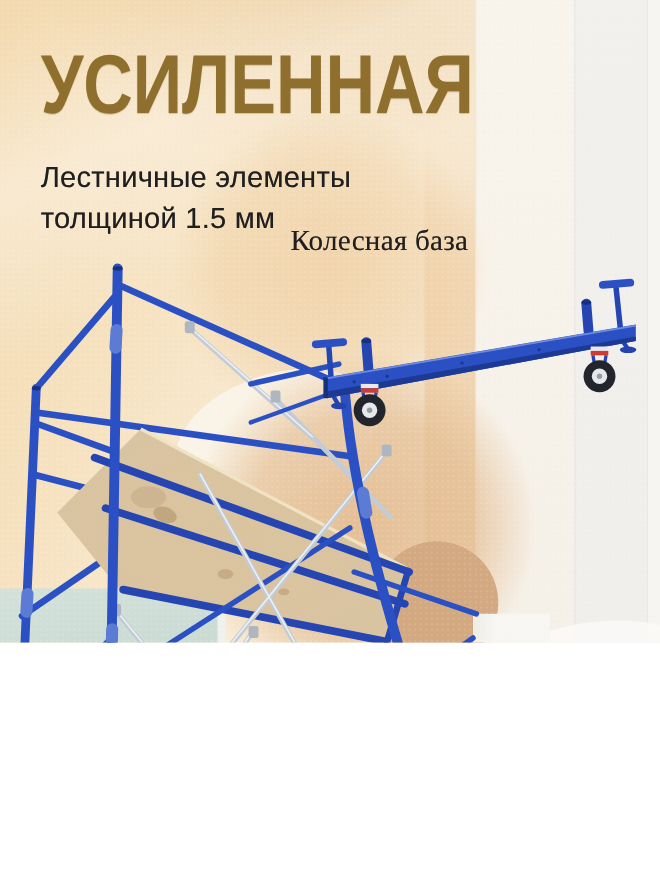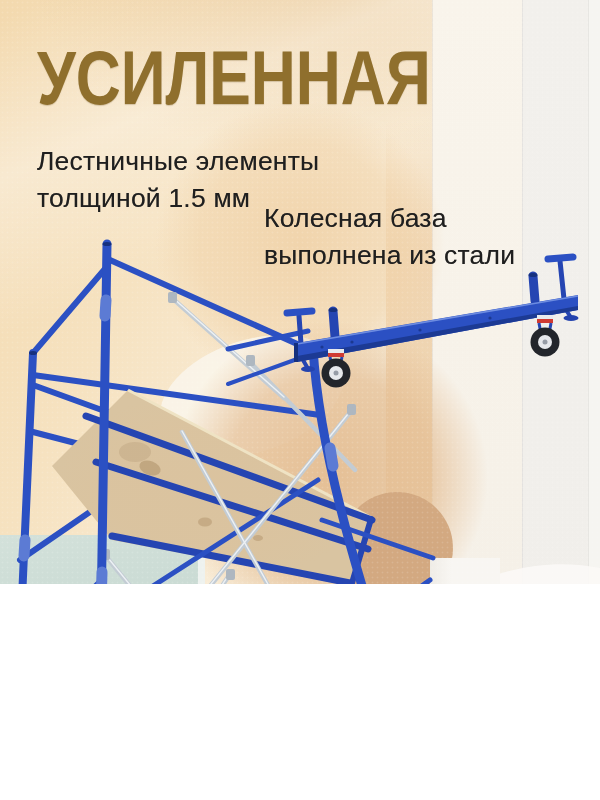--- a/index.html
+++ b/index.html
@@ -48,21 +48,21 @@
 
   
   .headline{position:absolute;left:37px;top:38px;margin:0;
     font-size:76px;line-height:1.05;font-weight:700;letter-spacing:0;
     color:var(--gold,#8f6f2d);transform:scaleX(.82);transform-origin:left top;
     text-shadow:0 1px 1px rgba(110,82,30,.25);white-space:nowrap;}
   .feature{position:absolute;font-size:26.5px;line-height:37px;font-weight:400;
     color:var(--ink,#1f1f1f);letter-spacing:.2px;
     text-shadow:0 0 .5px rgba(31,31,31,.55);white-space:nowrap;}
   .f1{left:37px;top:115px;margin-top:28px;}
-  .f2{left:264px;top:200px;}
+  .f2{left:264px;top:200px;font-family:Liberation Serif, serif;}
   .feature .ln{display:block;}
 
   
   .bl{stroke:var(--blue,#2b50c3);}
   .blm{stroke:var(--blueMid,#2545b2);}
   .sv{stroke:var(--silver,#c3ccd4);}
   .svl{stroke:var(--silverLight,#edf1f4);}
   .rnd{stroke-linecap:round;}
 </style>
 </head>
@@ -265,16 +265,15 @@
     <span>УСИЛЕННАЯ</span>
   </h1>
 
   <div class="feature f1">
     <span class="ln">Лестничные элементы</span>
     <span class="ln">толщиной 1.5 мм</span>
   </div>
 
   <div class="feature f2">
     <span class="ln">Колесная база</span>
-    <span class="ln">выполнена из стали</span>
   </div>
 
 </div>
 
 </body></html>

